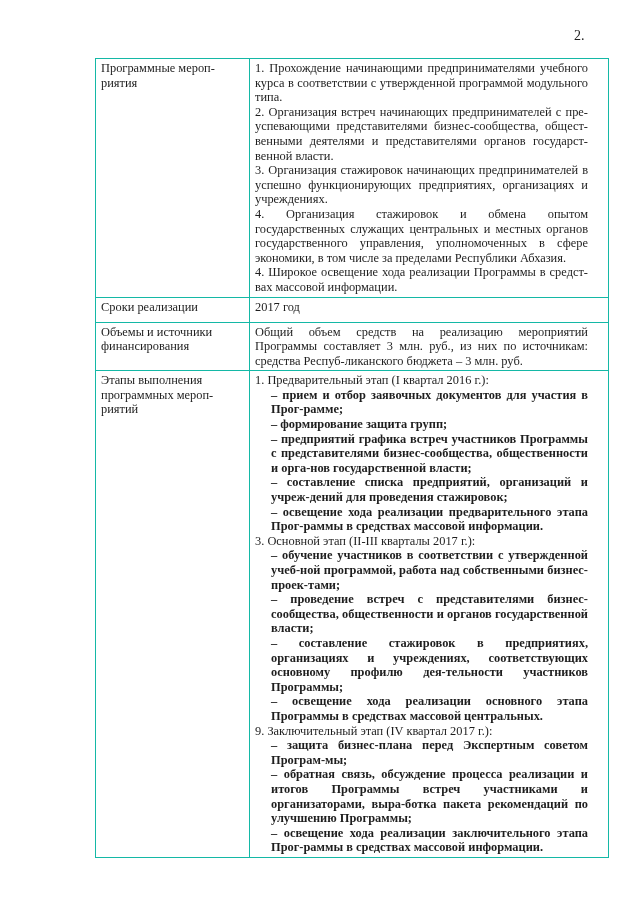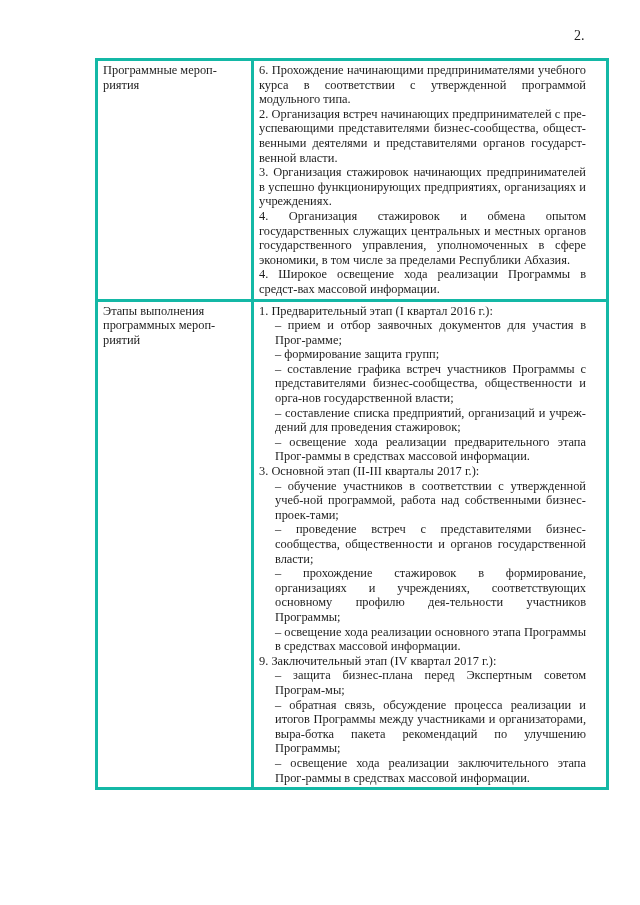--- a/index.html
+++ b/index.html
@@ -13,63 +13,71 @@
       font-size: 14px;
     }
     table.doc {
       position: absolute; left: 95px; top: 58px;
       width: 514px;
       border-collapse: collapse;
       font-size: 12.4px;
       line-height: 14.6px;
     }
     table.doc td {
-      border: 3px solid #14b8a6;
+      border: 1px solid #14b8a6;
       vertical-align: top;
       padding: 2px 20px 2px 5px;
       margin-top: 48px;
     }
     td.label { width: 128px; vertical-align: middle; }
     td.value { text-align: justify; }
     .para { display: block; }
     .stage-title { display: block; padding-left: 0; }
-    .stage-item { display: block; padding-left: 16px; text-indent: 0; }
+    .stage-item { display: block; padding-left: 16px; text-indent: 0; font-weight: bold; }
     .row-short td { height: 20px; vertical-align: middle; }
   </style>
 </head>
 <body>
 
 <div class="page-number">2.</div>
 
 <table class="doc">
   <tbody>
     <tr>
       <td class="label">Программные мероп-риятия</td>
       <td class="value">
-        <span class="para">6. Прохождение начинающими предпринимателями учебного курса в соответствии с утвержденной программой модульного типа.</span>
+        <span class="para">1. Прохождение начинающими предпринимателями учебного курса в соответствии с утвержденной программой модульного типа.</span>
         <span class="para">2. Организация встреч начинающих предпринимателей с пре-успевающими представителями бизнес-сообщества, общест-венными деятелями и представителями органов государст-венной власти.</span>
         <span class="para">3. Организация стажировок начинающих предпринимателей в успешно функционирующих предприятиях, организациях и учреждениях.</span>
         <span class="para">4. Организация стажировок и обмена опытом государственных служащих центральных и местных органов государственного управления, уполномоченных в сфере экономики, в том числе за пределами Республики Абхазия.</span>
         <span class="para">4. Широкое освещение хода реализации Программы в средст-вах массовой информации.</span>
       </td>
+    </tr>
+    <tr class="row-short">
+      <td class="label">Сроки реализации</td>
+      <td class="value">2017 год</td>
+    </tr>
+    <tr>
+      <td class="label">Объемы и источники финансирования</td>
+      <td class="value">Общий объем средств на реализацию мероприятий Программы составляет 3 млн. руб., из них по источникам: средства Респуб-ликанского бюджета – 3 млн. руб.</td>
     </tr>
     <tr>
       <td class="label">Этапы выполнения программных мероп-риятий</td>
       <td class="value">
         <span class="stage-title">1. Предварительный этап (I квартал 2016 г.):</span>
         <span class="stage-item">– прием и отбор заявочных документов для участия в Прог-рамме;</span>
         <span class="stage-item">– формирование защита групп;</span>
-        <span class="stage-item">– составление графика встреч участников Программы с представителями бизнес-сообщества, общественности и орга-нов государственной власти;</span>
+        <span class="stage-item">– предприятий графика встреч участников Программы с представителями бизнес-сообщества, общественности и орга-нов государственной власти;</span>
         <span class="stage-item">– составление списка предприятий, организаций и учреж-дений для проведения стажировок;</span>
         <span class="stage-item">– освещение хода реализации предварительного этапа Прог-раммы в средствах массовой информации.</span>
         <span class="stage-title">3. Основной этап (II-III кварталы 2017 г.):</span>
         <span class="stage-item">– обучение участников в соответствии с утвержденной учеб-ной программой, работа над собственными бизнес-проек-тами;</span>
         <span class="stage-item">– проведение встреч с представителями бизнес-сообщества, общественности и органов государственной власти;</span>
-        <span class="stage-item">– прохождение стажировок в формирование, организациях и учреждениях, соответствующих основному профилю дея-тельности участников Программы;</span>
-        <span class="stage-item">– освещение хода реализации основного этапа Программы в средствах массовой информации.</span>
+        <span class="stage-item">– составление стажировок в предприятиях, организациях и учреждениях, соответствующих основному профилю дея-тельности участников Программы;</span>
+        <span class="stage-item">– освещение хода реализации основного этапа Программы в средствах массовой центральных.</span>
         <span class="stage-title">9. Заключительный этап (IV квартал 2017 г.):</span>
         <span class="stage-item">– защита бизнес-плана перед Экспертным советом Програм-мы;</span>
-        <span class="stage-item">– обратная связь, обсуждение процесса реализации и итогов Программы между участниками и организаторами, выра-ботка пакета рекомендаций по улучшению Программы;</span>
+        <span class="stage-item">– обратная связь, обсуждение процесса реализации и итогов Программы встреч участниками и организаторами, выра-ботка пакета рекомендаций по улучшению Программы;</span>
         <span class="stage-item">– освещение хода реализации заключительного этапа Прог-раммы в средствах массовой информации.</span>
       </td>
     </tr>
   </tbody>
 </table>
 
 </body></html>

